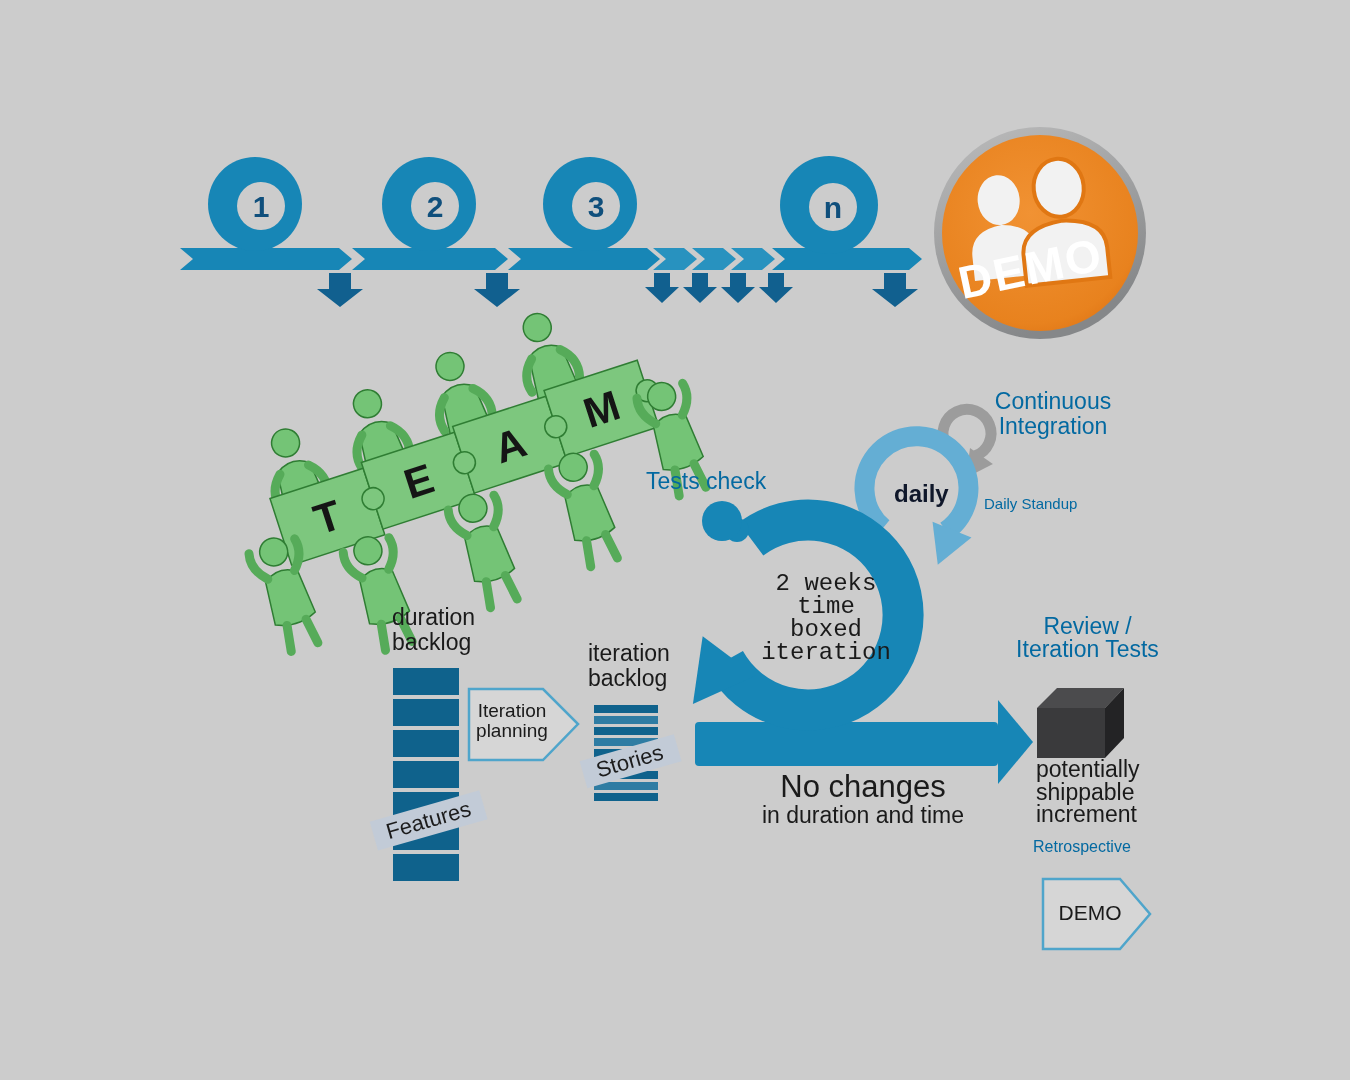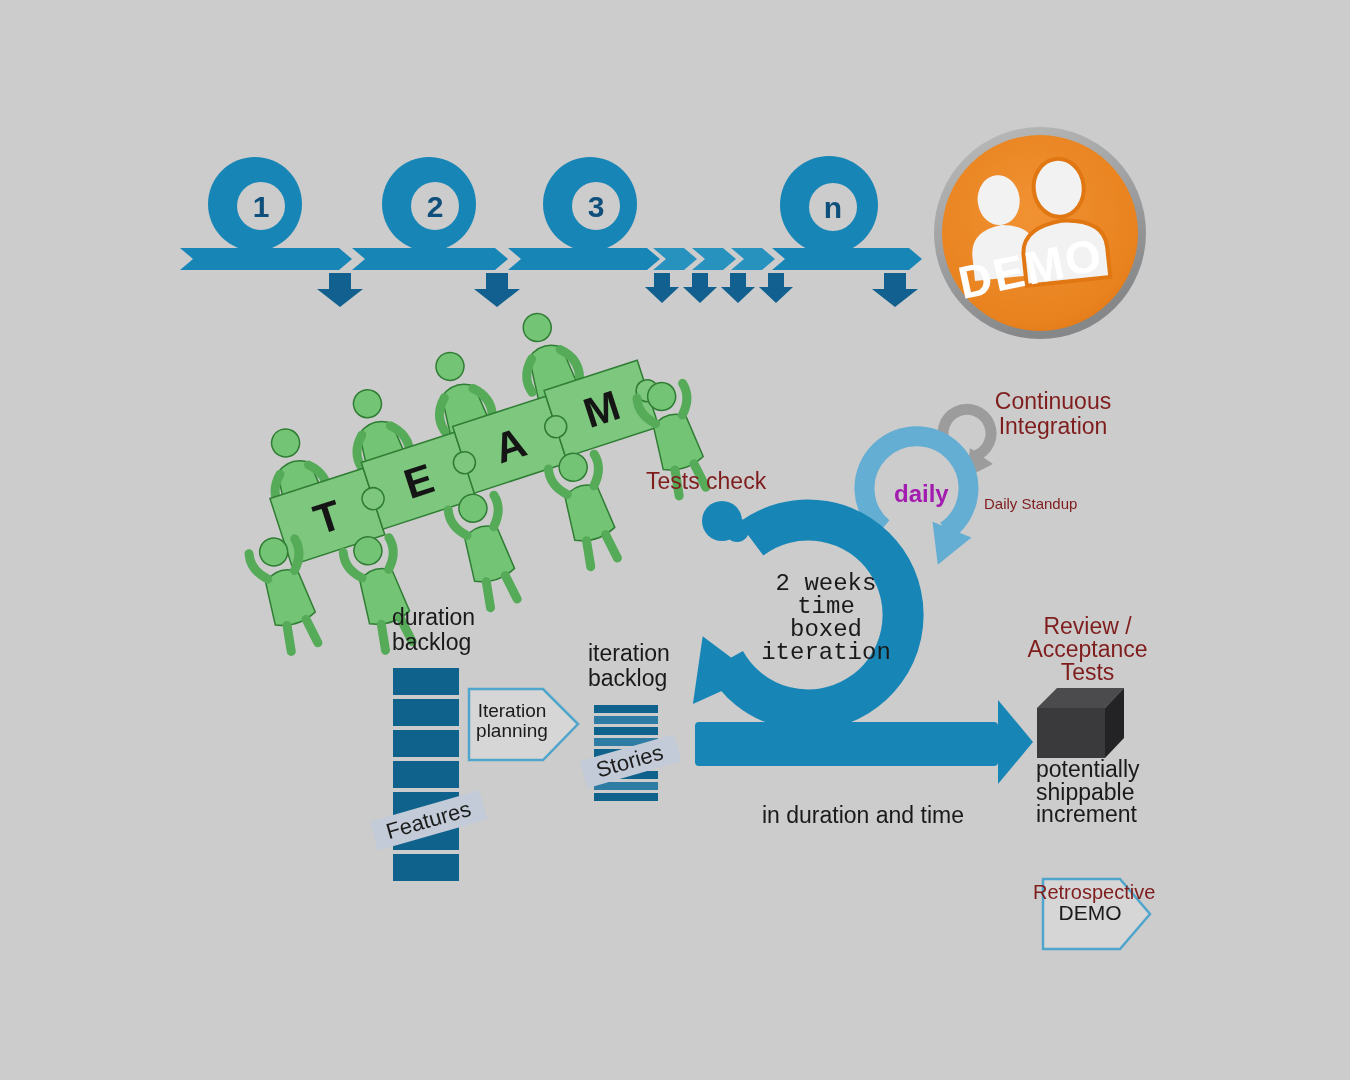--- a/index.html
+++ b/index.html
@@ -3,21 +3,21 @@
 <meta charset="utf-8">
 <style>
   html,body { margin:0; padding:0; background:#cccccc; }
   .stage {
     position:relative; width:1350px; height:1080px; overflow:hidden;
     background:#cccccc;
     font-family:"Liberation Sans","DejaVu Sans",sans-serif;
   }
   .stage svg { position:absolute; left:0; top:0; }
   .lbl { position:absolute; color:#1a1a1a; line-height:1.08; }
-  .blue { color:#7f1d1d; }
+  .blue { color:#0369a1; }
   .preline { white-space:pre-line; }
   .ctr { text-align:center; }
   
   .band    { fill:#1786b6; }
   .chev    { fill:#2892bf; }
   .darr    { fill:#11608f; }
   .num     { fill:#0f4f7c; font:bold 30px "Liberation Sans",sans-serif; text-anchor:middle; }
   .flow    { fill:#1786b6; }
   .loopstroke { fill:none; stroke:#1786b6; stroke-width:41; }
   .dailystroke{ fill:none; stroke:#64aed4; stroke-width:20; }
@@ -202,45 +202,46 @@
   </g>
 
   <polygon class="pent" points="1043,879 1120,879 1150,914 1120,949 1043,949"></polygon>
 </svg>
 
 <div class="lbl blue" style="left:646px; top:469px; font-size:23px;">Tests check</div>
 
 <div class="lbl blue preline ctr" style="left:972px; top:389px; width:162px; font-size:23px;">Continuous
 Integration</div>
 
-<div class="lbl" style="left:894px; top:481px; font-size:24px; font-weight:700; color:#a21caf;">daily</div>
+<div class="lbl" style="left:894px; top:481px; font-size:24px; font-weight:700; color:#0f172a;">daily</div>
 
 <div class="lbl blue" style="left:984px; top:496px; font-size:15px;">Daily Standup</div>
 
 <div class="lbl preline ctr" style="left:743px; top:572px; width:166px; font-size:24px; line-height:23px;font-family:Liberation Mono, monospace;">2 weeks
 time
 boxed
 iteration</div>
 
 <div class="lbl preline" style="left:392px; top:605px; font-size:23px; line-height:25px;">duration
 backlog</div>
 
 <div class="lbl preline" style="left:588px; top:641px; font-size:23px; line-height:25px;">iteration
 backlog</div>
 
 <div class="lbl preline ctr" style="left:467px; top:701px; width:90px; font-size:19px; line-height:20px;">Iteration
 planning</div>
 
+<div class="lbl ctr" style="left:763px; top:770px; width:200px; font-size:31px;">No changes</div>
 
 <div class="lbl ctr" style="left:753px; top:803px; width:220px; font-size:23px;">in duration and time</div>
 
 <div class="lbl blue preline ctr" style="left:1005px; top:615px; width:165px; font-size:23px; line-height:23px;">Review /
-Acceptance Tests</div>
+Iteration Tests</div>
 
 <div class="lbl preline" style="left:1036px; top:758px; font-size:23px; line-height:22.5px;">potentially
 shippable
 increment</div>
 
-<div class="lbl blue" style="left:1033px; top:838px; font-size:20px;margin-top:44px;">Retrospective</div>
+<div class="lbl blue" style="left:1033px; top:838px; font-size:16px;">Retrospective</div>
 
 <div class="lbl ctr" style="left:1051px; top:902px; width:78px; font-size:21px;">DEMO</div>
 
 </div>
 
 </body></html>

